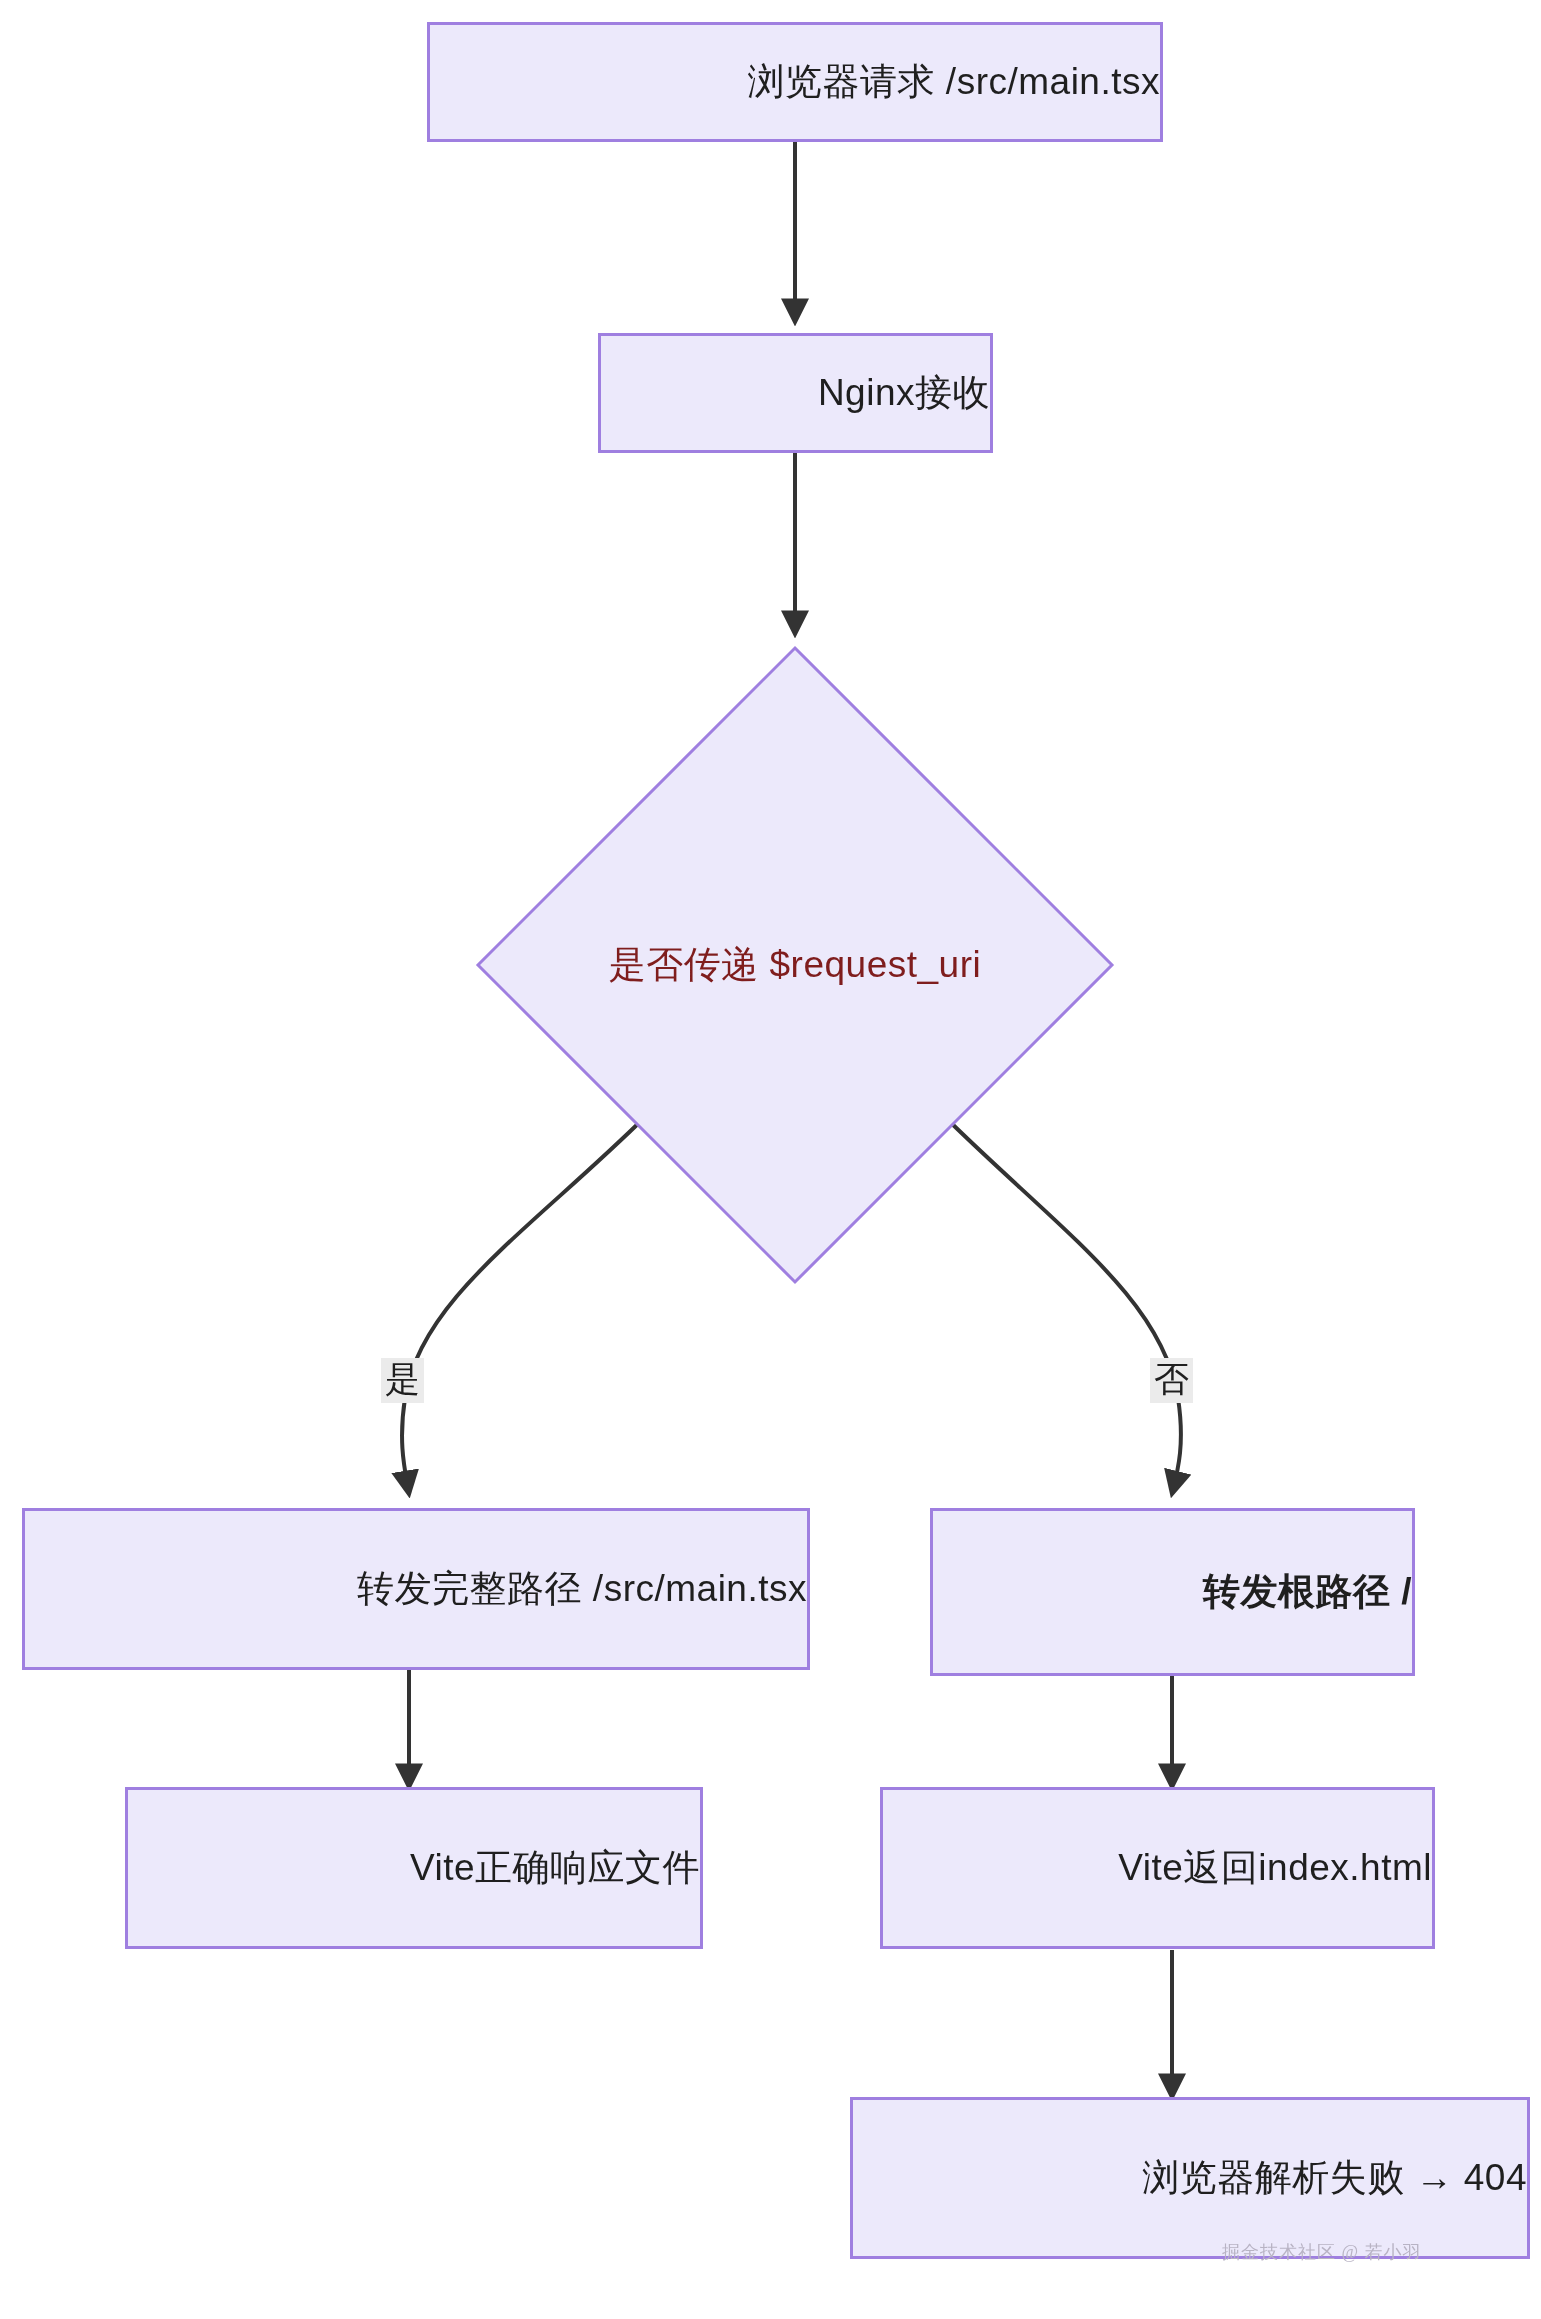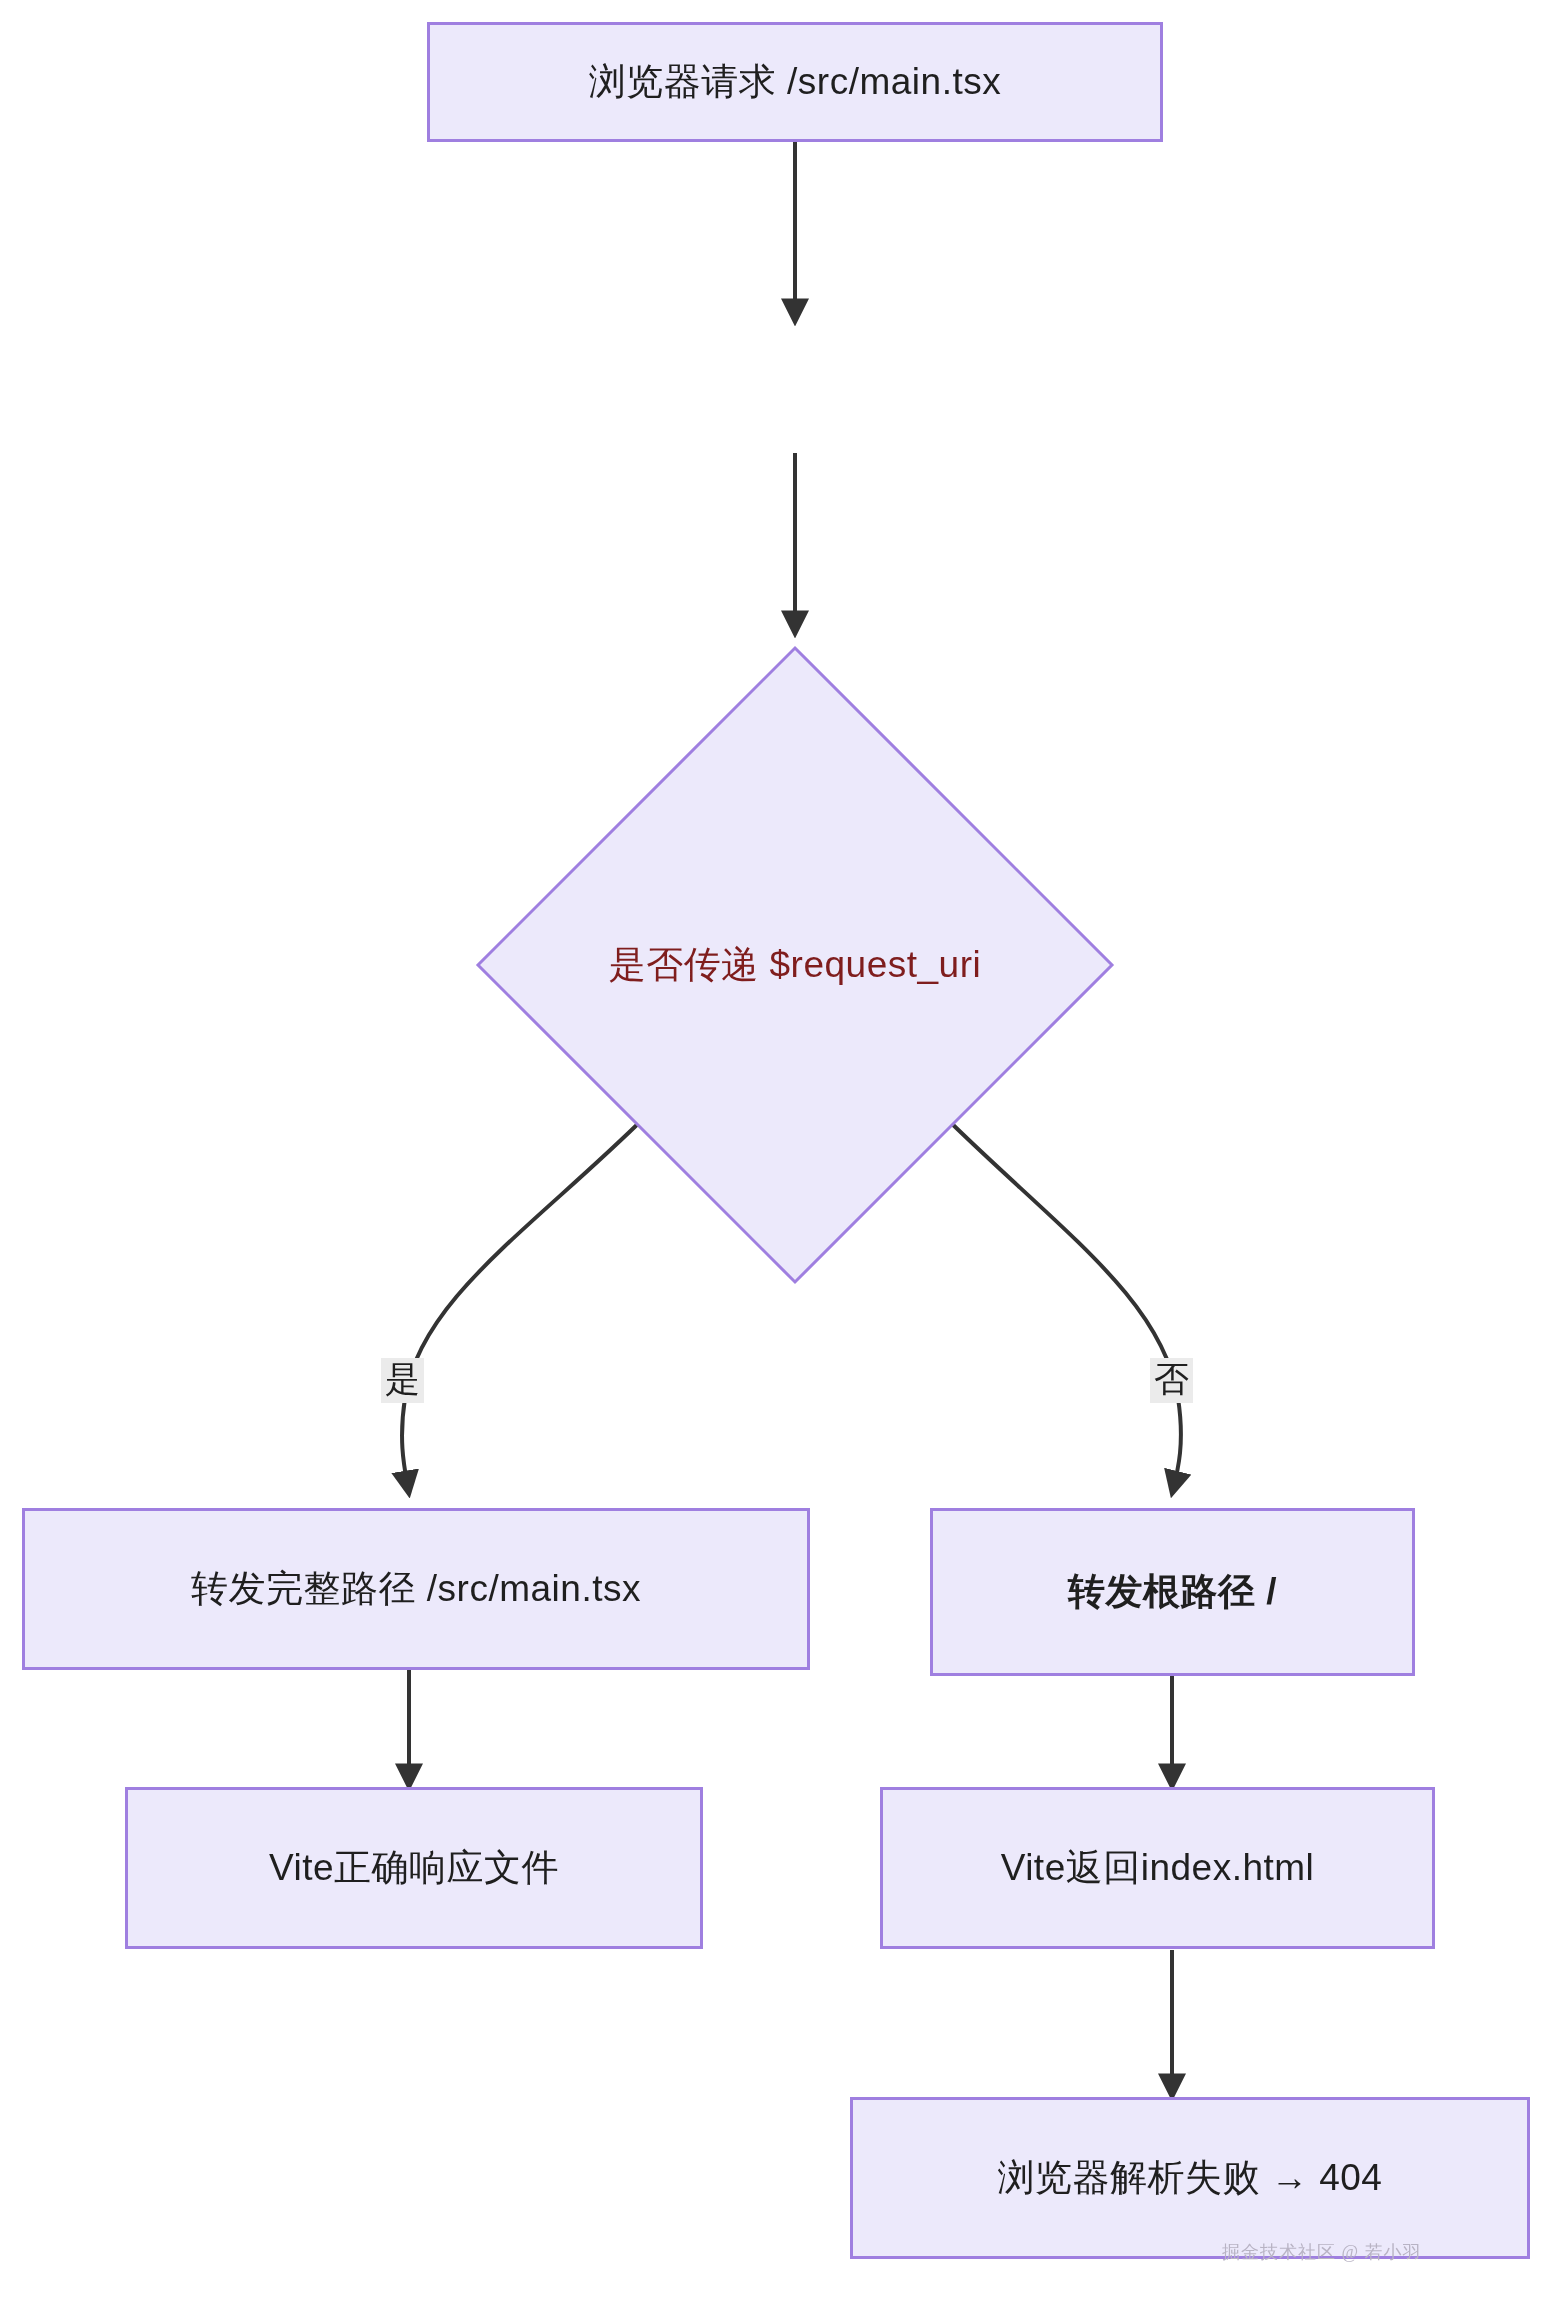--- a/index.html
+++ b/index.html
@@ -25,21 +25,21 @@
     height: 2319px;
     pointer-events: none;
   }
   .node {
     position: absolute;
     box-sizing: border-box;
     background: #ece9fb;
     border: 3px solid #9f7fe0;
     display: flex;
     align-items: center;
-    justify-content: center;
+    justify-content: flex-end;
     color: #1f1f1f;
     font-size: 37px;
     line-height: 1.25;
     letter-spacing: 0.5px;
     white-space: nowrap;
     z-index: 2;
   }
   .diamond-wrap {
     position: absolute;
     z-index: 2;
@@ -106,20 +106,23 @@
 
     <path d="M 1172 1670 L 1172 1787" fill="none" stroke="#333333" stroke-width="4" marker-end="url(#arrow)"></path>
 
     <path d="M 1172 1950 L 1172 2097" fill="none" stroke="#333333" stroke-width="4" marker-end="url(#arrow)"></path>
   </svg>
 
   <div class="node" style="left:427px; top:22px; width:736px; height:120px;">
     <span>浏览器请求 /src/main.tsx</span>
   </div>
 
+  <div class="node" style="left:598px; top:333px; width:395px; height:120px;">
+    <span>Nginx接收</span>
+  </div>
 
   <div class="diamond-wrap" style="left:475px; top:645px; width:640px; height:640px;">
     <svg class="diamond-shape" viewBox="0 0 640 640" xmlns="http://www.w3.org/2000/svg">
       <polygon points="320,3 637,320 320,637 3,320" fill="#ece9fb" stroke="#9f7fe0" stroke-width="3"></polygon>
     </svg>
     <span class="diamond-label">是否传递 $request_uri</span>
   </div>
 
   <div class="edge-label" style="left:381px; top:1358px;">是</div>
   <div class="edge-label" style="left:1150px; top:1358px;">否</div>

